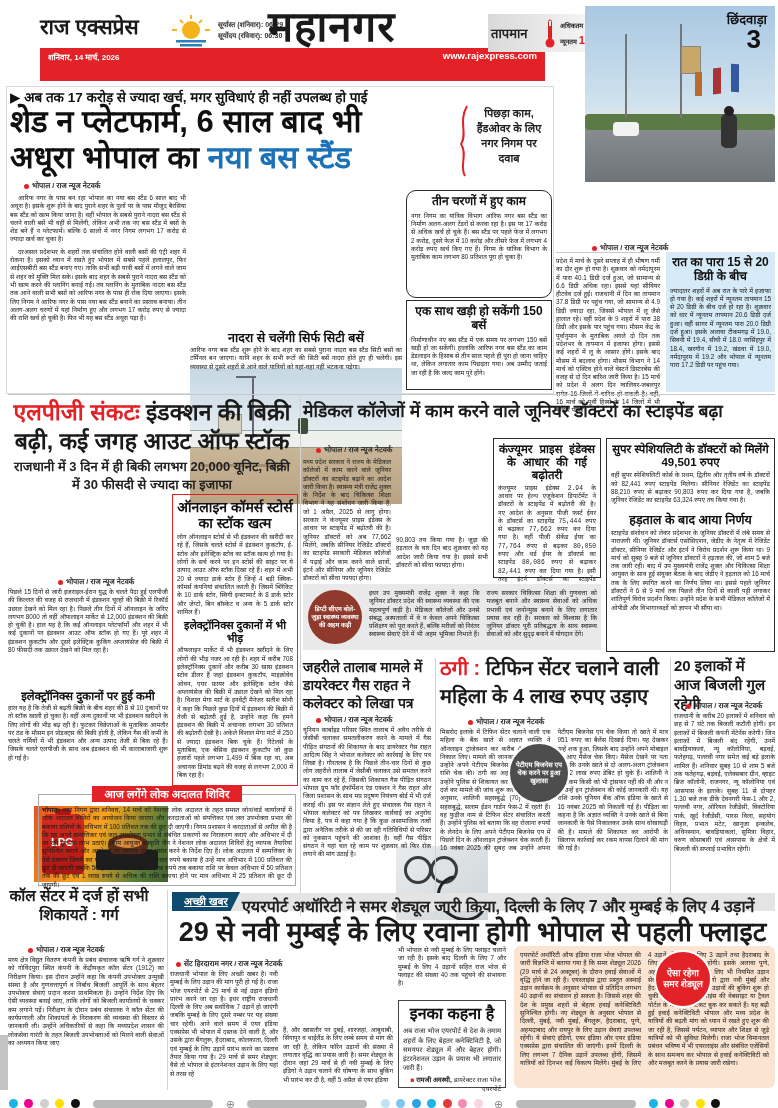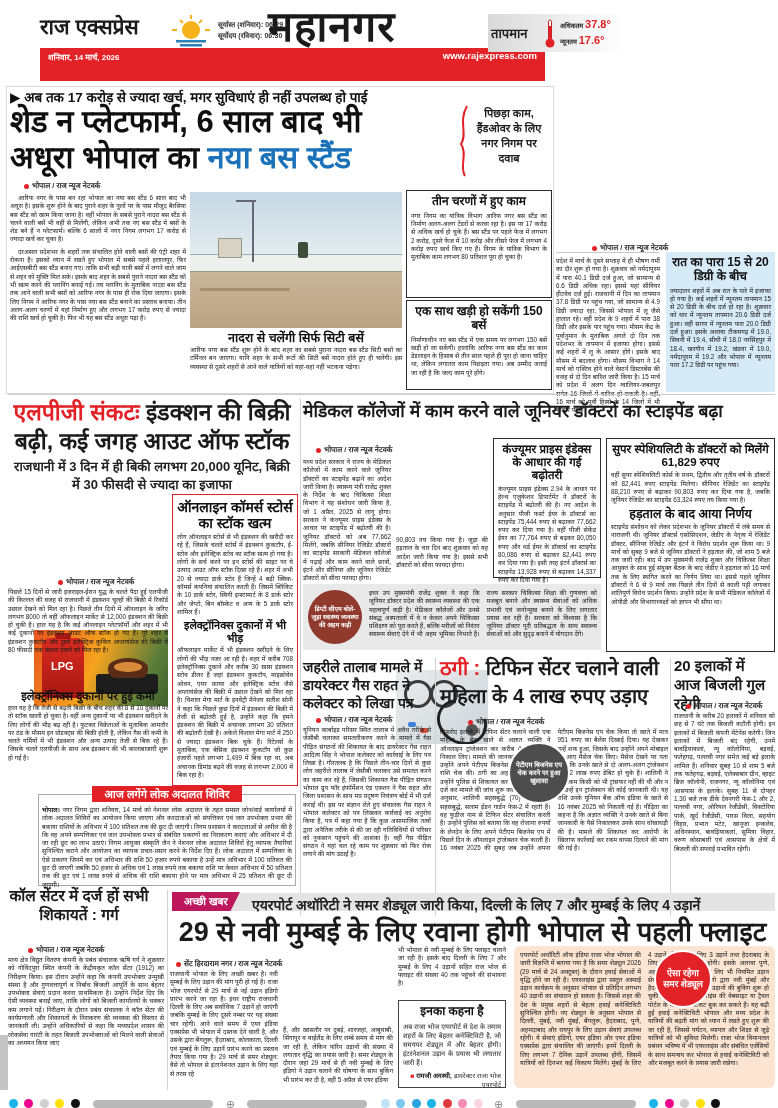--- a/index.html
+++ b/index.html
@@ -58,20 +58,35 @@
     <div class="abs" style="left:72px;top:4px;font-size:6.5px;font-weight:bold;color:#222;">
       <span>अधिकतम</span>
       <span class="red" style="font-size:11px;font-weight:900;">37.8°</span>
     </div>
     <div class="abs" style="left:72px;top:20px;font-size:6.5px;font-weight:bold;color:#222;">
       <span>न्यूनतम</span>
       <span class="red" style="font-size:11px;font-weight:900;">17.6°</span>
     </div>
   </div>
 
+  <div class="photo abs" style="left:585px;top:6px;width:190px;height:176px;background:linear-gradient(#a9c8e2 0%,#cfe2ee 55%,#d8e4ea 60%);">
+    <div class="abs" style="left:0;top:118px;width:190px;height:58px;background:linear-gradient(#8a8f94,#6f7478);"></div>
+    <div class="abs" style="left:0;top:108px;width:190px;height:16px;background:#5c7a45;border-radius:4px;"></div>
+    <div class="abs" style="left:40px;top:28px;width:2px;height:84px;background:#777;"></div>
+    <div class="abs" style="left:95px;top:18px;width:2px;height:94px;background:#777;"></div>
+    <div class="abs" style="left:96px;top:40px;width:18px;height:26px;background:#c8a86a;border:1px solid #888;"></div>
+    <div class="abs" style="left:128px;top:62px;width:8px;height:26px;background:#a33;transform:skewY(-6deg);"></div>
+    <div class="abs" style="left:146px;top:58px;width:8px;height:28px;background:#335a9e;transform:skewY(5deg);"></div>
+    <div class="abs" style="left:110px;top:66px;width:7px;height:24px;background:#b96a2c;"></div>
+    <div class="abs" style="left:28px;top:116px;width:26px;height:14px;background:#f2f2f2;border-radius:4px;"></div>
+    <div class="abs" style="left:136px;top:108px;width:16px;height:34px;background:#333;border-radius:5px;"></div>
+    <div class="abs" style="left:139px;top:100px;width:10px;height:10px;background:#222;border-radius:50%;"></div>
+    <span class="abs" style="right:8px;top:4px;font-size:13px;font-weight:900;color:#111;">छिंदवाड़ा</span>
+    <span class="abs" style="right:14px;top:18px;font-size:26px;font-weight:900;color:#111;">3</span>
+  </div>
 
   <div class="abs" style="left:6px;top:86px;width:546px;height:306px;border:1px solid #d8d8d8;"></div>
   <div class="abs" style="left:10px;top:88px;width:470px;font-size:13.5px;font-weight:800;color:#111;">
     <span>▶</span>
     <span>अब तक 17 करोड़ से ज्यादा खर्च, मगर सुविधाएं ही नहीं उपलब्ध हो पाई</span>
   </div>
   <div class="abs" style="left:10px;top:104px;width:448px;font-size:31px;line-height:36px;font-weight:900;color:#0f0f0f;">
     <div>शेड न प्लेटफार्म, 6 साल बाद भी</div>
     <div>
       <span>अधूरा भोपाल का </span><span class="blue">नया बस स्टैंड</span>
@@ -91,21 +106,21 @@
     <div class="abs" style="left:0;top:62px;width:212px;height:16px;background:#eef0ee;border-top:1px solid #9aa;border-bottom:1px solid #998;"></div>
     <div class="abs" style="left:28px;top:46px;width:22px;height:18px;background:#d8d2c4;border:1px solid #998;"></div>
     <div class="abs" style="left:62px;top:8px;width:2px;height:62px;background:#667;"></div>
     <div class="abs" style="left:46px;top:8px;width:20px;height:2px;background:#667;"></div>
     <div class="abs" style="left:108px;top:50px;width:10px;height:16px;background:#3d4f3a;border-radius:2px;"></div>
     <div class="abs" style="left:10px;top:96px;width:90px;height:3px;background:#a58e6e;border-radius:2px;"></div>
   </div>
   <div class="abs boxtitle" style="left:190px;top:331px;width:212px;font-size:12.5px;">नादरा से चलेंगी सिर्फ सिटी बसें</div>
   <div class="abs bodytxt" style="left:190px;top:346px;width:212px;">आरिफ नगर बस स्टैंड शुरू होने के बाद शहर का सबसे पुराना नादरा बस स्टैंड सिटी बसों का टर्मिनल बन जाएगा। यानि शहर के सभी रूटों की सिटी बसें नादरा होते हुए ही चलेंगी। इस व्यवस्था से दूसरे शहरों से आने वाले यात्रियों को यहां-वहां नहीं भटकना पड़ेगा।</div>
 
-  <div class="abs bx" style="left:406px;top:190px;width:146px;height:108px;">
+  <div class="abs bx" style="left:406px;top:190px;width:146px;height:108px;border-radius:10px;">
     <div class="boxtitle" style="font-size:12px;">तीन चरणों में हुए काम</div>
     <div class="bodytxt" style="margin-top:3px;">नगर निगम का यांत्रिक विभाग आरिफ नगर बस स्टैंड का निर्माण अलग-अलग टेंडरों से करवा रहा है। इस पर 17 करोड़ से अधिक खर्च हो चुके हैं। बस स्टैंड पर पहले फेज में लगभग 2 करोड़, दूसरे फेज में 10 करोड़ और तीसरे फेज में लगभग 4 करोड़ रुपए खर्च किए गए हैं। निगम के यांत्रिक विभाग के मुताबिक काम लगभग 80 प्रतिशत पूरा हो चुका है।</div>
   </div>
   <div class="abs bx" style="left:406px;top:300px;width:146px;height:90px;">
     <div class="boxtitle" style="font-size:12px;">एक साथ खड़ी हो सकेंगी 150 बसें</div>
     <div class="bodytxt" style="margin-top:3px;">निर्माणाधीन नए बस स्टैंड में एक समय पर लगभग 150 बसें खड़ी हो जा सकेंगी। हालांकि आरिफ नगर बस स्टैंड का काम डेडलाइन के हिसाब से तीन साल पहले ही पूरा हो जाना चाहिए था, लेकिन लगातार काम पिछड़ता गया। अब उम्मीद जताई जा रही है कि जल्द काम पूरे होंगे।</div>
   </div>
 
   <div class="abs byline" style="left:592px;top:242px;"><span class="reddot"></span><span>भोपाल / राज न्यूज नेटवर्क</span></div>
   <div class="abs hline" style="left:556px;top:252px;width:104px;"></div>
@@ -158,28 +173,28 @@
 
   <div class="photo abs" style="left:396px;top:458px;width:92px;height:74px;background:linear-gradient(135deg,#e9ecee,#cfd5d9);">
     <div class="abs" style="left:8px;top:10px;width:22px;height:22px;border:3px solid #3a3a3a;border-radius:50%;"></div>
     <div class="abs" style="left:34px;top:10px;width:22px;height:22px;border:3px solid #3a3a3a;border-radius:50%;"></div>
     <div class="abs" style="left:40px;top:30px;width:46px;height:38px;border:3px solid #222;border-radius:50%;border-top-color:transparent;transform:rotate(30deg);"></div>
     <div class="abs" style="left:70px;top:54px;width:12px;height:12px;background:#555;border-radius:50%;"></div>
     <div class="abs" style="left:12px;top:52px;width:8px;height:5px;background:#3d7fd9;border-radius:2px;"></div>
     <div class="abs" style="left:24px;top:58px;width:8px;height:5px;background:#d94f3d;border-radius:2px;"></div>
   </div>
   <div class="abs bodytxt" style="left:396px;top:536px;width:92px;height:46px;">90,803 तय किया गया है। जुड़ा की हड़ताल के चार दिन बाद शुक्रवार को यह आदेश जारी किया गया है। इससे सभी डॉक्टरों को सीधा फायदा होगा।</div>
-  <div class="abs bx" style="left:493px;top:438px;width:108px;height:140px;">
+  <div class="abs bx" style="left:493px;top:438px;width:108px;height:140px;font-family:Liberation Mono, monospace;">
     <div class="boxtitle" style="font-size:11.5px;">कंज्यूमर प्राइस इंडेक्स के आधार की गई बढ़ोतरी</div>
     <div class="bodytxt" style="margin-top:2px;">कंज्यूमर प्राइस इंडेक्स 2.94 के आधार पर हेल्थ एजुकेशन डिपार्टमेंट ने डॉक्टरों के स्टाइपेंड में बढ़ोतरी की है। नए आदेश के अनुसार पीजी फर्स्ट ईयर के डॉक्टर्स का स्टाइपेंड 75,444 रुपए से बढ़ाकर 77,662 रुपए कर दिया गया है। वहीं पीजी सेकेंड ईयर का 77,764 रुपए से बढ़कर 80,050 रुपए और थर्ड ईयर के डॉक्टर्स का स्टाइपेंड 80,086 रुपए से बढ़ाकर 82,441 रुपए कर दिया गया है। इसी तरह इंटर्न डॉक्टर्स का स्टाइपेंड 13,928 रुपए से बढ़ाकर 14,337 रुपए कर दिया गया है।</div>
   </div>
   <div class="abs bx" style="left:606px;top:438px;width:169px;height:214px;">
-    <div class="boxtitle" style="font-size:11.5px;">सुपर स्पेशियलिटी के डॉक्टरों को मिलेंगे 61,829 रुपए</div>
+    <div class="boxtitle" style="font-size:11.5px;">सुपर स्पेशियलिटी के डॉक्टरों को मिलेंगे 49,501 रुपए</div>
     <div class="bodytxt" style="margin-top:2px;">वहीं सुपर स्पेशियलिटी कोर्स के प्रथम, द्वितीय और तृतीय वर्ष के डॉक्टरों को 82,441 रुपए स्टाइपेंड मिलेगा। सीनियर रेजिडेंट का स्टाइपेंड 88,210 रुपए से बढ़ाकर 90,803 रुपए कर दिया गया है, जबकि जूनियर रेजिडेंट का स्टाइपेंड 63,324 रुपए तय किया गया है।</div>
-    <div class="boxtitle" style="font-size:12.5px;margin-top:2px;">हड़ताल के बाद आया निर्णय</div>
+    <div class="boxtitle" style="font-size:12.5px;margin-top:8px;">हड़ताल के बाद आया निर्णय</div>
     <div class="bodytxt" style="margin-top:2px;">स्टाइपेंड संशोधन को लेकर प्रदेशभर के जूनियर डॉक्टरों में लंबे समय से नाराजगी थी। जूनियर डॉक्टर्स एसोसिएशन, जेडीए के नेतृत्व में रेजिडेंट डॉक्टर, सीनियर रेजिडेंट और इंटर्न ने विरोध प्रदर्शन शुरू किया था। 9 मार्च को सुबह 9 बजे से जूनियर डॉक्टरों ने हड़ताल की, जो शाम 5 बजे तक जारी रही। बाद में उप मुख्यमंत्री राजेंद्र शुक्ल और चिकित्सा शिक्षा आयुक्त के साथ हुई संयुक्त बैठक के बाद जेडीए ने हड़ताल को 16 मार्च तक के लिए स्थगित करने का निर्णय लिया था। इससे पहले जूनियर डॉक्टरों ने 6 से 9 मार्च तक पिछले तीन दिनों से काली पट्टी लगाकर शांतिपूर्ण विरोध प्रदर्शन किया। उन्होंने प्रदेश के सभी मेडिकल कॉलेजों में ओपीडी और विभागाध्यक्षों को ज्ञापन भी सौंपा था।</div>
   </div>
   <div class="abs" style="left:303px;top:584px;width:298px;height:66px;background:#e9e9e9;">
     <div class="abs center" style="left:5px;top:6px;width:54px;height:54px;border-radius:50%;background:#8f3a2d;color:#fff;font-size:6.4px;font-weight:bold;display:flex;align-items:center;justify-content:center;padding:2px;box-sizing:border-box;line-height:1.25;">डिप्टी सीएम बोले- जुड़ा स्वास्थ्य व्यवस्था की अहम कड़ी</div>
     <div class="abs bodytxt colmn2" style="left:66px;top:5px;width:228px;height:56px;">इधर उप मुख्यमंत्री राजेंद्र शुक्ल ने कहा कि जूनियर डॉक्टर प्रदेश की स्वास्थ्य व्यवस्था की एक महत्वपूर्ण कड़ी है। मेडिकल कॉलेजों और उनसे संबद्ध अस्पतालों में वे न केवल अपने चिकित्सा प्रशिक्षण को पूरा करते हैं, बल्कि मरीजों को निरंतर स्वास्थ्य सेवाएं देने में भी अहम भूमिका निभाते हैं। राज्य सरकार चिकित्सा शिक्षा की गुणवत्ता को मजबूत बनाने और स्वास्थ्य सेवाओं को अधिक प्रभावी एवं जनोन्मुख बनाने के लिए लगातार प्रयास कर रही है। सरकार को विश्वास है कि जूनियर डॉक्टर पूरी प्रतिबद्धता के साथ स्वास्थ्य सेवाओं को और सुदृढ़ बनाने में योगदान देंगे।</div>
   </div>
 
   <div class="abs vline" style="left:435px;top:658px;height:258px;"></div>
   <div class="abs vline" style="left:670px;top:658px;height:258px;"></div>
 
@@ -197,31 +212,31 @@
   <div class="abs" style="left:674px;top:656px;width:101px;font-size:15px;line-height:19px;font-weight:800;">20 इलाकों में आज बिजली गुल रहेगी</div>
   <div class="abs byline" style="left:686px;top:700px;"><span class="reddot"></span><span>भोपाल / राज न्यूज नेटवर्क</span></div>
   <div class="abs bodytxt" style="left:674px;top:712px;width:101px;height:204px;">राजधानी के करीब 20 इलाकों में शनिवार को छह से 7 घंटे तक बिजली कटौती होगी। इन इलाकों में बिजली कंपनी मेंटेनेंस करेगी। जिन इलाकों में बिजली बंद रहेगी, उनमें बावड़ियाकलां, न्यू कॉलोनिया, बड़वई, फतेहगढ़, पल्लवी नगर समेत कई बड़े इलाके शामिल हैं। शनिवार सुबह 10 से शाम 5 बजे तक फतेहगढ़, बड़वई, एलेक्सबार ग्रीन, व्हाइट ब्रिज कॉलोनी, राजनगर, न्यू कॉलोनिया एवं आसपास के इलाके। सुबह 11 से दोपहर 1.30 बजे तक डीके देवनगरी फेस-1 और 2, पल्लवी नगर, ओरियल रेजीडेंसी, विक्टोरिया पार्क, खुर्द रेजीडेंसी, पारस विला, सहयोग विहार, प्रभात मटेट, खानूजा इन्कलेव, अधिनस्थान, बावड़ियाकलां, सुमित्रा विहार, वरुण कोसाबारी एवं आसपास के क्षेत्रों में बिजली की सप्लाई प्रभावित रहेगी।</div>
 
   <div class="abs vline" style="left:167px;top:890px;height:200px;"></div>
   <div class="abs center" style="left:0;top:886px;width:158px;font-size:15.5px;line-height:19px;font-weight:700;">कॉल सेंटर में दर्ज हों सभी शिकायतें : गर्ग</div>
   <div class="abs byline" style="left:28px;top:944px;"><span class="reddot"></span><span>भोपाल / राज न्यूज नेटवर्क</span></div>
   <div class="abs bodytxt" style="left:8px;top:956px;width:156px;height:132px;">मध्य क्षेत्र विद्युत वितरण कंपनी के प्रबंध संचालक ऋषि गर्ग ने शुक्रवार को गोविंदपुरा स्थित कंपनी के केंद्रीयकृत कॉल सेंटर (1912) का निरीक्षण किया। इस दौरान उन्होंने कहा कि कंपनी उपभोक्ता उन्मुखी संस्था है और गुणवत्तापूर्ण व निर्बाध बिजली आपूर्ति के साथ बेहतर उपभोक्ता सेवाएं प्रदान करना प्राथमिकता है। उन्होंने निर्देश दिए कि ऐसी व्यवस्था बनाई जाए, ताकि लोगों को बिजली कार्यालयों के चक्कर कम लगाने पड़ें। निरीक्षण के दौरान प्रबंध संचालक ने कॉल सेंटर की कार्यप्रणाली और शिकायतों के निराकरण की व्यवस्था की विस्तार से जानकारी ली। उन्होंने अधिकारियों से कहा कि मध्यप्रदेश शासन की लोकसेवा गारंटी के तहत बिजली उपभोक्ताओं को मिलने वाली सेवाओं का अध्ययन किया जाए</div>
 
   <div class="abs" style="left:172px;top:893px;width:603px;height:18px;background:#e4e4e4;">
-    <span class="abs" style="left:80px;top:2px;font-size:14px;font-weight:800;color:#222;">एयरपोर्ट अथॉरिटी ने समर शेड्यूल जारी किया, दिल्ली के लिए 7 और मुम्बई के लिए 4 उड़ानें</span>
-  </div>
-  <div class="abs center" style="left:172px;top:892px;width:68px;height:19px;background:#be185d;color:#fff;font-size:10.5px;font-weight:800;line-height:19px;clip-path:polygon(0 0,100% 0,86% 100%,0 100%);">अच्छी खबर</div>
+    <span class="abs" style="left:70px;top:2px;font-size:16px;font-weight:800;color:#222;">एयरपोर्ट अथॉरिटी ने समर शेड्यूल जारी किया, दिल्ली के लिए 7 और मुम्बई के लिए 4 उड़ानें</span>
+  </div>
+  <div class="abs center" style="left:172px;top:892px;width:68px;height:19px;background:#0c4a6e;color:#fff;font-size:10.5px;font-weight:800;line-height:19px;clip-path:polygon(0 0,100% 0,86% 100%,0 100%);text-decoration:underline;">अच्छी खबर</div>
   <div class="abs center" style="left:170px;top:912px;width:605px;font-size:27px;font-weight:900;">29 से नवी मुम्बई के लिए रवाना होगी भोपाल से पहली फ्लाइट</div>
   <div class="abs byline" style="left:176px;top:958px;"><span class="reddot"></span><span>सेंट हिरदाराम नगर / राज न्यूज नेटवर्क</span></div>
   <div class="abs bodytxt" style="left:170px;top:970px;width:108px;height:120px;">राजधानी भोपाल के लिए अच्छी खबर है। नवी मुम्बई के लिए उड़ान की मांग पूरी हो गई है। राजा भोज एयरपोर्ट से 29 मार्च से नई उड़ान इंडिगो प्रारंभ करने जा रहा है। इधर राष्ट्रीय राजधानी दिल्ली के लिए अब सर्वाधिक 7 उड़ानें हो जाएंगी जबकि मुम्बई के लिए दूसरे नम्बर पर यह संख्या चार रहेगी। आने वाले समय में एयर इंडिया एक्सप्रेस भी भोपाल में दस्तक देने वाली है, और उसके द्वारा बैंगलुरू, हैदराबाद, कोलकाता, दिल्ली एवं मुम्बई के लिए उड़ानें प्रारंभ करने का प्रस्ताव तैयार किया गया है। 29 मार्च से समर शेड्यूल: वैसे तो भोपाल से इंटरनेशनल उड़ान के लिए यहां से तरस रहे</div>
 
   <div class="abs bodytxt" style="left:283px;top:1026px;width:110px;height:62px;">हैं, और खासतौर पर दुबई, शारजहां, आबूधाबी, सिंगापुर व थाईलैंड के लिए लम्बे समय से मांग की जा रही है, लेकिन फॉरेन उड़ानों की संख्या में लगातार वृद्धि का प्रयास जारी है। समर शेड्यूल के दौरान जहां 29 मार्च से ही नवी मुम्बई के लिए इंडिगो ने उड़ान चलाने की घोषणा के साथ बुकिंग भी प्रारंभ कर दी है, वहीं 5 अप्रैल से एयर इंडिया</div>
   <div class="abs bodytxt" style="left:398px;top:946px;width:108px;height:48px;">भी भोपाल से नवी मुम्बई के लिए फ्लाइट चलाने जा रही है। इसके बाद दिल्ली के लिए 7 और मुम्बई के लिए 4 उड़ानों सहित राज भोज से फ्लाइट की संख्या 40 तक पहुंचने की संभावना है।</div>
   <div class="abs bx" style="left:398px;top:1000px;width:108px;height:88px;border-color:#444;">
-    <div class="boxtitle" style="font-size:12px;">इनका कहना है</div>
+    <div class="boxtitle" style="font-size:16px;">इनका कहना है</div>
     <div style="font-size:6.8px;line-height:1.35;text-align:justify;margin-top:3px;">अब राजा भोज एयरपोर्ट से देश के तमाम शहरों के लिए बेहतर कनेक्टिविटी है, जो समयपर शेड्यूल में और बेहतर होगी। इंटरनेशनल उड़ान के प्रयास भी लगातार जारी हैं।</div>
     <div style="font-size:6.6px;text-align:right;margin-top:3px;">
       <span style="color:#e32227;">■</span>
       <b>रामजी अवस्थी,</b>
       <span>डायरेक्टर राजा भोज एयरपोर्ट</span>
     </div>
   </div>
   <div class="abs" style="left:514px;top:946px;width:261px;height:142px;background:#fbe4d2;border-radius:6px;padding:5px 6px;box-sizing:border-box;">
     <div class="bodytxt colmn2" style="height:130px;">एयरपोर्ट अथॉरिटी ऑफ इंडिया राजा भोज भोपाल की जारी विज्ञप्ति में बताया गया है कि समर शेड्यूल 2026 (29 मार्च से 24 अक्टूबर) के दौरान हवाई सेवाओं में वृद्धि होने जा रही है। एयरलाइंस द्वारा प्रस्तुत अस्थाई उड़ान कार्यक्रम के अनुसार भोपाल से प्रतिदिन लगभग 40 उड़ानों का संचालन हो सकता है। जिससे शहर की देश के प्रमुख शहरों से बेहतर हवाई कनेक्टिविटी सुनिश्चित होगी। नए शेड्यूल के अनुसार भोपाल से दिल्ली, मुंबई, नवी मुंबई, बैंगलुरू, हैदराबाद, पुणे, अहमदाबाद और रायपुर के लिए उड़ान सेवाएं उपलब्ध रहेंगी। ये सेवाएं इंडिगो, एयर इंडिया और एयर इंडिया एक्सप्रेस द्वारा संचालित की जाएंगी। इनमें दिल्ली के लिए लगभग 7 दैनिक उड़ानें उपलब्ध होंगी, जिसमें यात्रियों को दिनभर कई विकल्प मिलेंगे। मुंबई के लिए 4 उड़ानें, बैंगलुरू के लिए 3 उड़ानें तथा हैदराबाद के लिए 2 उड़ानें संचालित होंगी। इसके अलावा पुणे, अहमदाबाद और रायपुर के लिए भी नियमित उड़ान सेवाएं उपलब्ध रहेंगी। इंडिगो द्वारा नवी मुंबई और हैदराबाद के लिए अतिरिक्त उड़ानों की बुकिंग शुरू हो चुकी है, और यात्री एयरलाइंस की वेबसाइट या ट्रैवल पोर्टल के माध्यम से टिकट बुक कर सकते हैं। यह बढ़ी हुई हवाई कनेक्टिविटी भोपाल और मध्य प्रदेश के यात्रियों की बढ़ती मांग को ध्यान में रखते हुए शुरू की जा रही है, जिससे पर्यटन, व्यापार और शिक्षा से जुड़े यात्रियों को भी सुविधा मिलेगी। राजा भोज विमानतल प्रबंधन भविष्य में भी एयरलाइंस और संबंधित एजेंसियों के साथ समन्वय कर भोपाल से हवाई कनेक्टिविटी को और मजबूत करने के प्रयास जारी रखेगा।</div>
     <div class="abs center" style="left:140px;top:4px;width:58px;height:58px;border-radius:50%;background:#e32227;color:#fff;font-size:9px;font-weight:900;display:flex;align-items:center;justify-content:center;padding:4px;box-sizing:border-box;line-height:1.2;border:2px solid #fff;">ऐसा रहेगा समर शेड्यूल</div>

